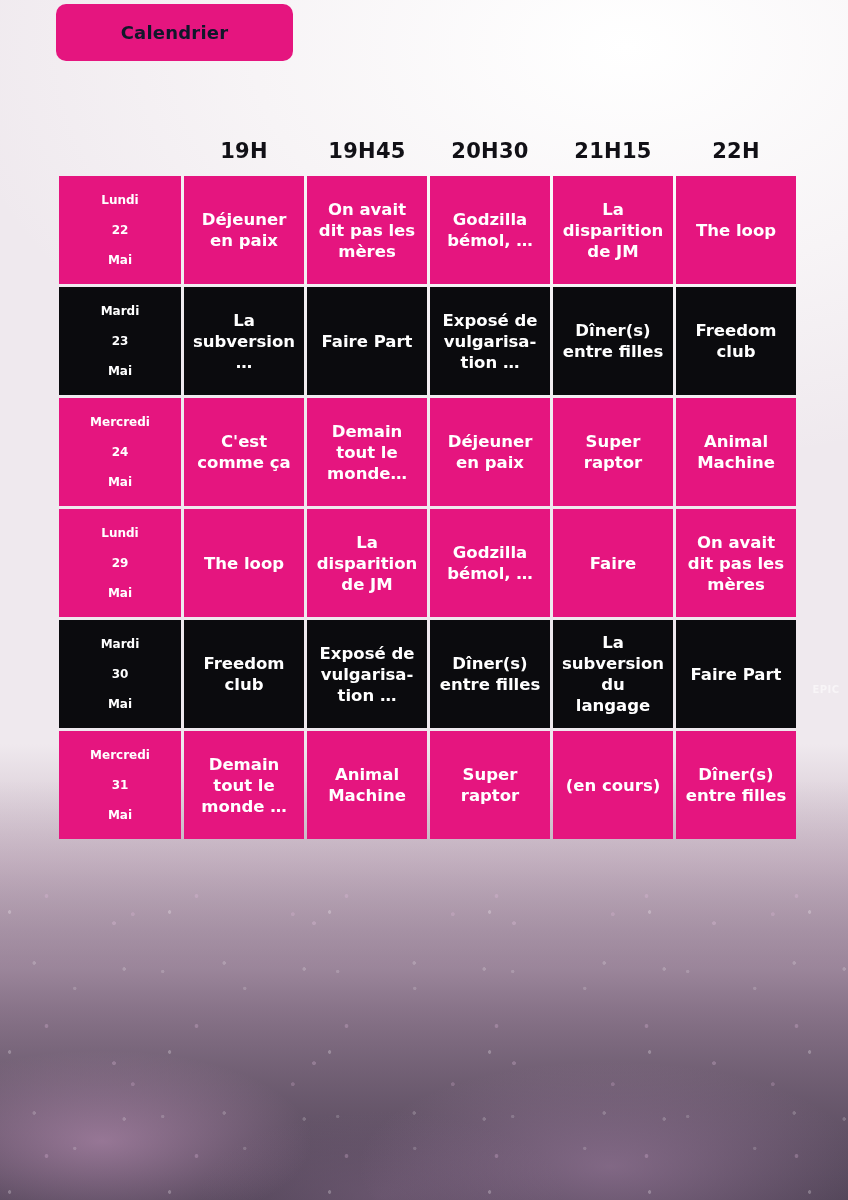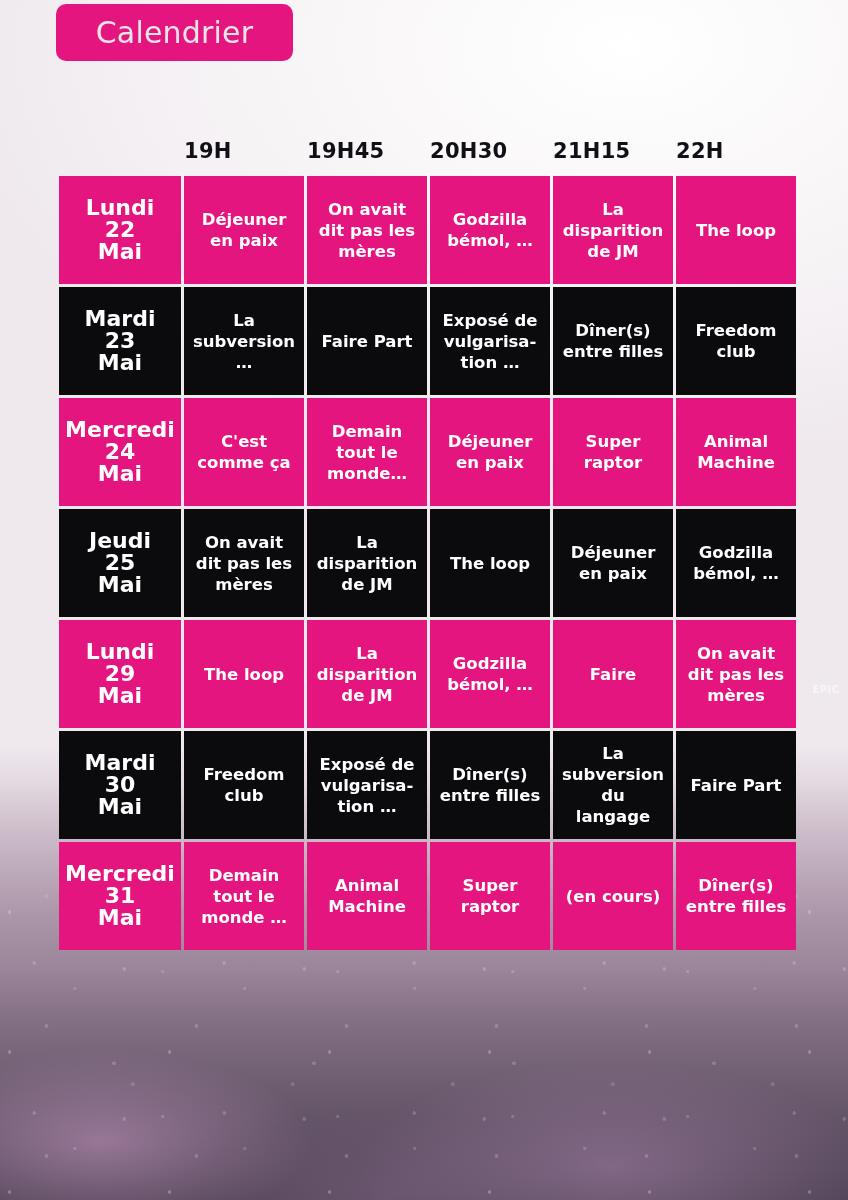--- a/index.html
+++ b/index.html
@@ -72,23 +72,23 @@
     top: 4px;
     width: 237px;
     height: 57px;
     background: #e5157f;
     border-radius: 10px;
     display: flex;
     align-items: center;
     justify-content: center;
   }
   .title-badge span {
-    color: #e5e5e5;
-    font-size: 30px;
-    font-weight: normal;
+    color: #0f172a;
+    font-size: 18px;
+    font-weight: bold;
     letter-spacing: .2px;
   }
 
   .schedule {
     position: absolute;
     left: 56px;
     top: 126px;
     width: 736px;
   }
   table.grid {
@@ -100,38 +100,38 @@
   table.grid col.daycol { width: 122px; }
   table.grid col.slotcol { width: 120px; }
 
   thead th {
     background: transparent;
     color: #111016;
     font-size: 21px;
     font-weight: bold;
     height: 44px;
     padding: 0;
-    text-align: left;
+    text-align: center;
     vertical-align: middle;
     letter-spacing: .3px;
   }
   tbody td {
     height: 100px;
     padding: 4px 5px;
     text-align: center;
     vertical-align: middle;
     color: #ffffff;
     font-size: 16.5px;
     font-weight: bold;
     line-height: 21px;
     word-break: break-word;
   }
   tbody tr.row-pink td { background: #e5157f; }
   tbody tr.row-black td { background: #0b0b0e; }
-  td.day { font-size: 22px; line-height: 22px; }
+  td.day { font-size: 12px; line-height: 30px; }
 </style>
 </head>
 <body>
 
 <div class="bg-base"></div>
 <div class="bg-sky"></div>
 <div class="bg-field"></div>
 <div class="bg-speckle"></div>
 <div class="bg-watermark">EPIC</div>
 
@@ -177,28 +177,20 @@
           <td>Freedom<br>club</td>
         </tr>
         <tr class="row-pink">
           <td class="day">Mercredi<br>24<br>Mai</td>
           <td>C'est<br>comme ça</td>
           <td>Demain<br>tout le<br>monde…</td>
           <td>Déjeuner<br>en paix</td>
           <td>Super<br>raptor</td>
           <td>Animal<br>Machine</td>
         </tr>
-        <tr class="row-black">
-          <td class="day">Jeudi<br>25<br>Mai</td>
-          <td>On avait<br>dit pas les<br>mères</td>
-          <td>La<br>disparition<br>de JM</td>
-          <td>The loop</td>
-          <td>Déjeuner<br>en paix</td>
-          <td>Godzilla<br>bémol, …</td>
-        </tr>
         <tr class="row-pink">
           <td class="day">Lundi<br>29<br>Mai</td>
           <td>The loop</td>
           <td>La<br>disparition<br>de JM</td>
           <td>Godzilla<br>bémol, …</td>
           <td>Faire</td>
           <td>On avait<br>dit pas les<br>mères</td>
         </tr>
         <tr class="row-black">
           <td class="day">Mardi<br>30<br>Mai</td>

